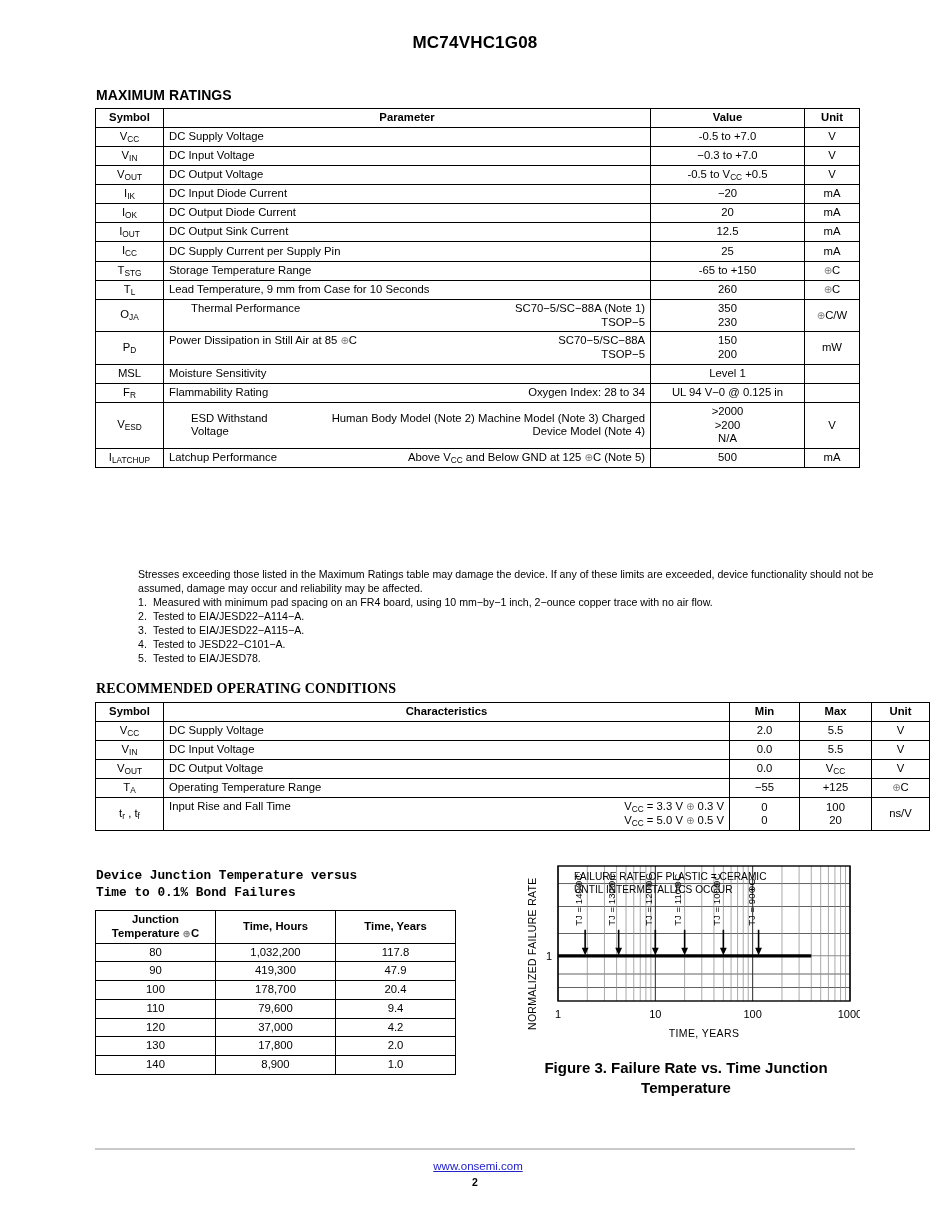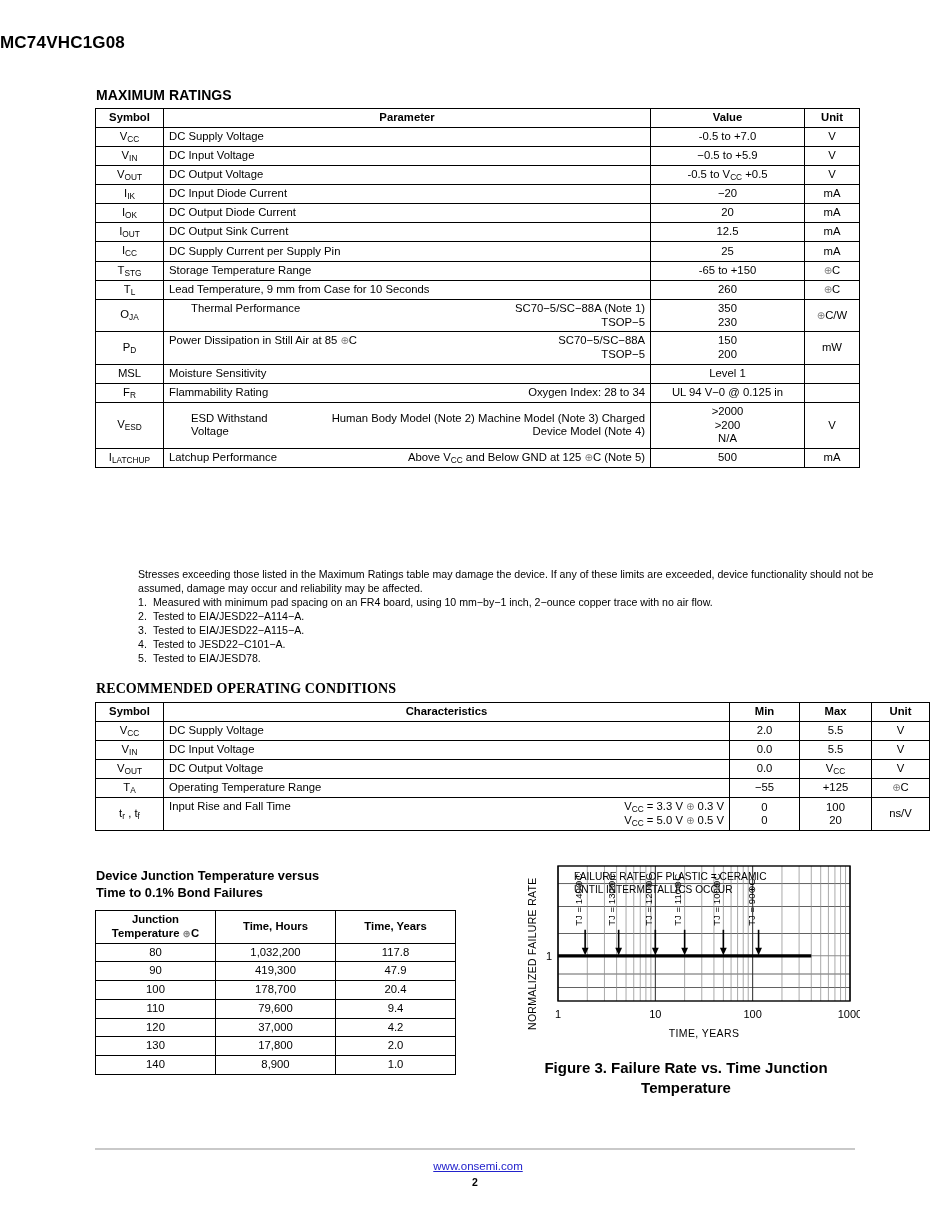--- a/index.html
+++ b/index.html
@@ -9,21 +9,21 @@
     font-family:"Liberation Sans",sans-serif;
     color:#000;
     position:relative;
     overflow:hidden;
   }
   .page{position:relative;width:950px;height:1230px;}
 
   
   .doc-title{
     position:absolute;left:0;top:33px;width:950px;
-    font-size:17px;font-weight:bold;letter-spacing:0.2px;
+    text-align:center;font-size:17px;font-weight:bold;letter-spacing:0.2px;
   }
 
   
   .sec-head{
     position:absolute;font-size:14px;font-weight:bold;letter-spacing:0.1px;
   }
 
   
   table.dt{
     position:absolute;border-collapse:collapse;
@@ -113,21 +113,21 @@
             <div class="">DC Supply Voltage</div>
           </td>
           <td class="c">-0.5 to +7.0</td>
           <td class="c">V</td>
         </tr>
         <tr>
           <td class="c">V<span class="sub">IN</span></td>
           <td class="l">
             <div class="">DC Input Voltage</div>
           </td>
-          <td class="c">−0.5 to +5.9</td>
+          <td class="c">−0.3 to +7.0</td>
           <td class="c">V</td>
         </tr>
         <tr>
           <td class="c">V<span class="sub">OUT</span></td>
           <td class="l">
             <div class="">DC Output Voltage</div>
           </td>
           <td class="c">-0.5 to V<span class="sub">CC</span> +0.5</td>
           <td class="c">V</td>
         </tr>
@@ -310,21 +310,21 @@
               <div class="qual">V<span class="sub">CC</span> = 3.3 V <span class="box">⊕</span> 0.3 V<br>V<span class="sub">CC</span> = 5.0 V <span class="box">⊕</span> 0.5 V</div>
             </div>
           </td>
           <td class="c">0<br>0</td>
           <td class="c">100<br>20</td>
           <td class="c">ns/V</td>
         </tr>
       </tbody>
   </table>
 
-  <div style="position:absolute;left:96px;top:868px;font-size:12.8px;font-weight:bold;line-height:1.32;">
+  <div style="position:absolute;left:96px;top:868px;font-size:12.8px;font-weight:bold;line-height:1.32;font-family:Liberation Mono, monospace;">
     <div>Device Junction Temperature versus</div>
     <div>Time to 0.1% Bond Failures</div>
   </div>
 
   <table class="dt" id="tbl-jt" style="left:95px;top:910px;width:360px;">
     <colgroup>
         <col style="width:120px">
         <col style="width:120px">
         <col style="width:120px">
       </colgroup>

